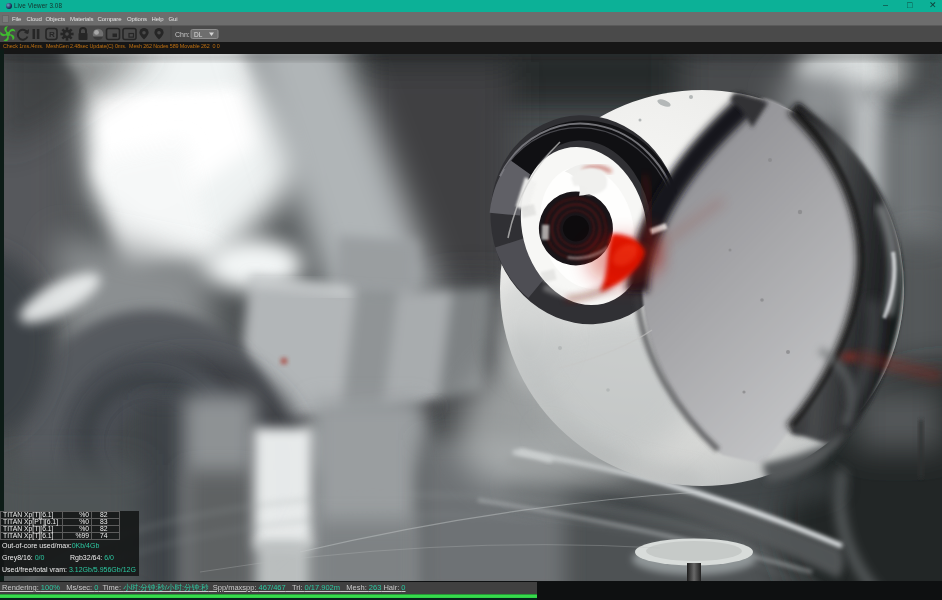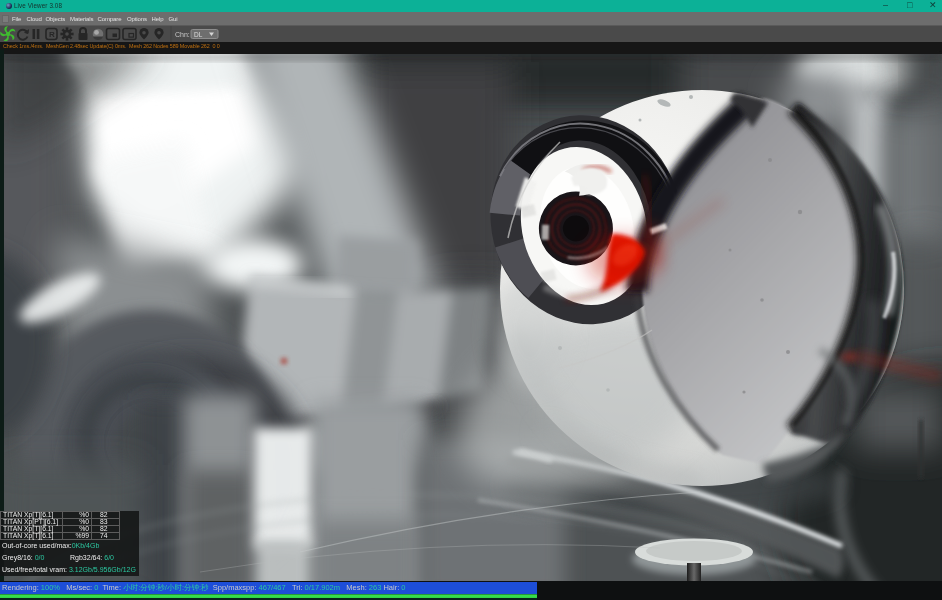--- a/index.html
+++ b/index.html
@@ -17,21 +17,21 @@
   #toolbar{left:0;top:26px;width:942px;height:16px;background:#4a4a4a;}
   #ostrip{left:0;top:42px;width:942px;height:8px;background:transparent;color:#c0700f;font-size:5.4px;line-height:8px;padding-left:3px;white-space:nowrap;letter-spacing:-.1px;}
   
   #statpanel{left:0px;top:511px;width:139px;background:rgba(20,22,22,.9);color:#ececec;font-size:7px;}
   table{border-collapse:collapse;}
   #statpanel table td{border:1px solid #5c5c5c;height:6px;line-height:6px;padding:0 2px;font-size:6.8px;color:#ececec;}
   .tl{width:62px;} .tm{width:29px;text-align:right;} .tr{width:28px;text-align:left;padding-left:8px !important;}
   .sline{position:relative;height:12px;line-height:12px;padding:0 2px;white-space:nowrap;overflow:hidden;font-size:7px;}
   .teal{color:#2cc7a0;}
   #botstrip{left:0;top:581px;width:942px;height:19px;background:#0e1011;}
-  #statusbar{left:0;top:582px;width:537px;height:12px;background:#1d4ed8;color:#c9c9c9;font-size:7.5px;line-height:12px;white-space:nowrap;}
+  #statusbar{left:0;top:582px;width:537px;height:12px;background:#404040;color:#c9c9c9;font-size:7.5px;line-height:12px;white-space:nowrap;text-decoration:underline;}
   #progress{left:0;top:594px;width:537px;height:4px;background:linear-gradient(#1c7a2e,#3ae24e 40%,#2fd047);}
   #progsub{left:0;top:598px;width:537px;height:2px;background:#06231a;}
 </style>
 </head>
 <body>
 <div id="app">
 
   <svg class="abs" style="left:0;top:0" width="942" height="600" viewBox="0 0 942 600">
     <defs>
       <filter id="b1" x="-50%" y="-50%" width="200%" height="200%">

